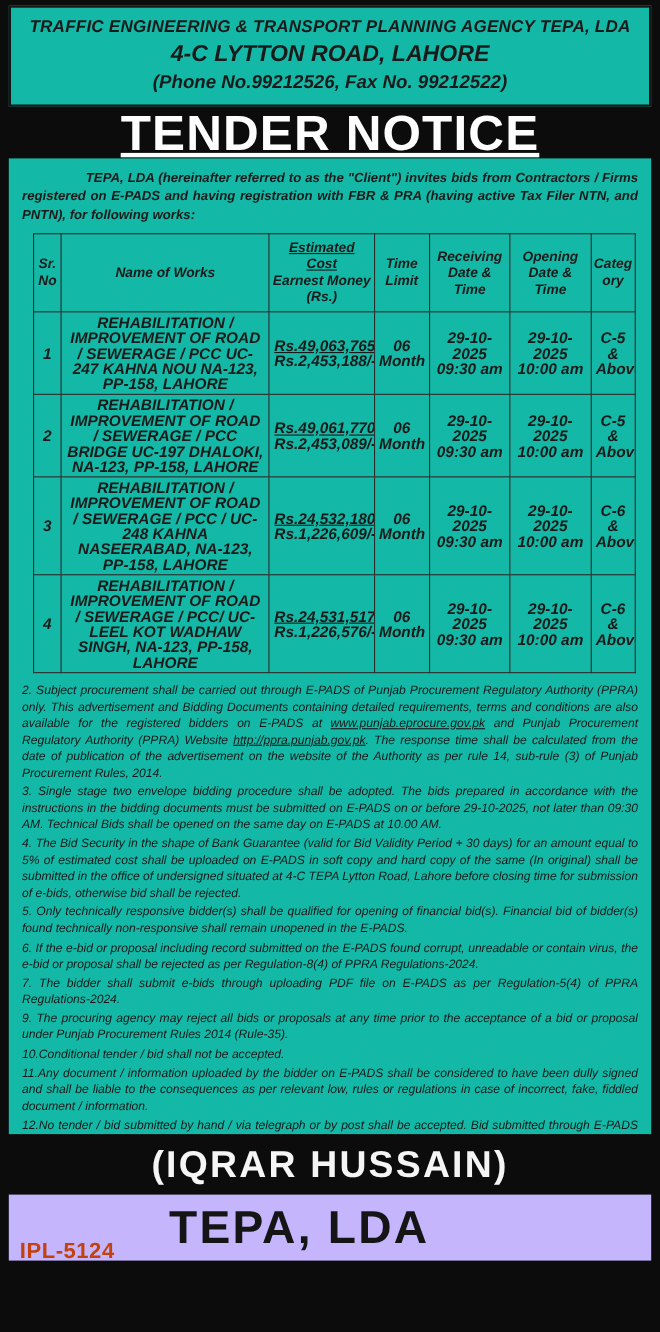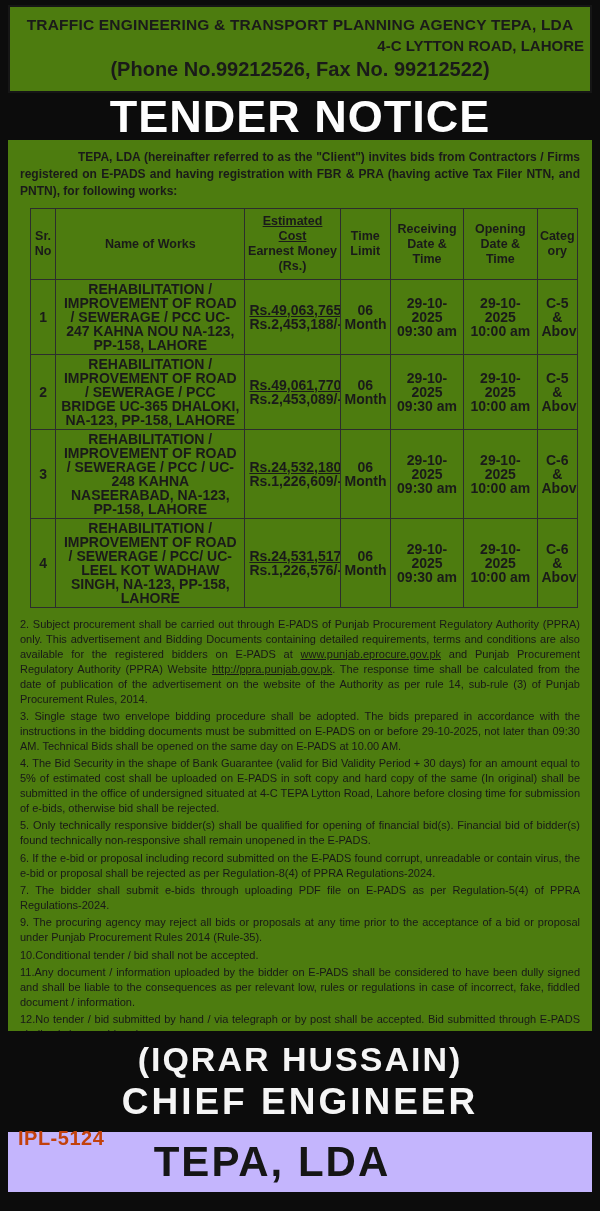--- a/index.html
+++ b/index.html
@@ -6,34 +6,35 @@
   .page{
     width:600px;height:1211px;margin:0 auto;
     background:#0c0c0c;
     box-sizing:border-box;
     display:flex;flex-direction:column;
     padding-top:5px;
     font-family:"Liberation Sans","DejaVu Sans",sans-serif;
     color:#1a1a1a;
     overflow:hidden;
   }
-  .paper{background:#4d7c0f;}
+  .paper{background:#14b8a6;font-style:italic;}
   
   .header-box{
     margin:0 8px;border:2px solid #161616;
     padding:9px 6px 10px;text-align:center;
   }
   .hdr-l1{font-size:15.5px;font-weight:bold;letter-spacing:.2px;}
-  .hdr-l2{font-size:15px;font-weight:bold;margin-top:3px;text-align:right;}
-  .hdr-l3{font-size:20px;font-weight:bold;margin-top:4px;}
+  .hdr-l2{font-size:21px;font-weight:bold;margin-top:3px;}
+  .hdr-l3{font-size:17px;font-weight:bold;margin-top:4px;}
   
   .banner{
     height:47px;display:flex;align-items:center;justify-content:center;
     color:#fdfdfd;font-size:45px;font-weight:bold;letter-spacing:1px;
     transform-origin:center;
+    text-decoration:underline;
   }
   
   .content{
     margin:0 8px;flex:1;padding:7px 10px 4px;overflow:hidden;
   }
   .intro{
     margin:2px 2px 8px;font-size:12px;font-weight:bold;line-height:17px;
     text-align:justify;text-indent:58px;
   }
   
@@ -143,21 +144,21 @@
             <span class="blk cost-top">Rs.49,063,765/-</span>
             <span class="blk">Rs.2,453,188/-</span>
           </td>
           <td>06 Month</td>
           <td>29-10-2025 09:30 am</td>
           <td>29-10-2025 10:00 am</td>
           <td>C-5 &amp; Above</td>
         </tr>
         <tr>
           <td>2</td>
-          <td class="cell-name">REHABILITATION / IMPROVEMENT OF ROAD / SEWERAGE / PCC BRIDGE UC-365 DHALOKI, NA-123, PP-158, LAHORE</td>
+          <td class="cell-name">REHABILITATION / IMPROVEMENT OF ROAD / SEWERAGE / PCC BRIDGE UC-197 DHALOKI, NA-123, PP-158, LAHORE</td>
           <td>
             <span class="blk cost-top">Rs.49,061,770/-</span>
             <span class="blk">Rs.2,453,089/-</span>
           </td>
           <td>06 Month</td>
           <td>29-10-2025 09:30 am</td>
           <td>29-10-2025 10:00 am</td>
           <td>C-5 &amp; Above</td>
         </tr>
         <tr>
@@ -197,20 +198,19 @@
       <p class="cond">9. The procuring agency may reject all bids or proposals at any time prior to the acceptance of a bid or proposal under Punjab Procurement Rules 2014 (Rule-35).</p>
       <p class="cond">10.Conditional tender / bid shall not be accepted.</p>
       <p class="cond">11.Any document / information uploaded by the bidder on E-PADS shall be considered to have been dully signed and shall be liable to the consequences as per relevant low, rules or regulations in case of incorrect, fake, fiddled document / information.</p>
       <p class="cond">12.No tender / bid submitted by hand / via telegraph or by post shall be accepted. Bid submitted through E-PADS shall only be considered.</p>
 
     </div>
   </div>
 
   <div class="footer">
     <div class="sig-name">(IQRAR HUSSAIN)</div>
-    <div class="sig-title">CHIEF ENGINEER</div>
     <div class="ipl">IPL-5124</div>
     <div class="org-strip">
       <span class="org-name">TEPA, LDA</span>
     </div>
   </div>
 
 </div>
 
 </body></html>

